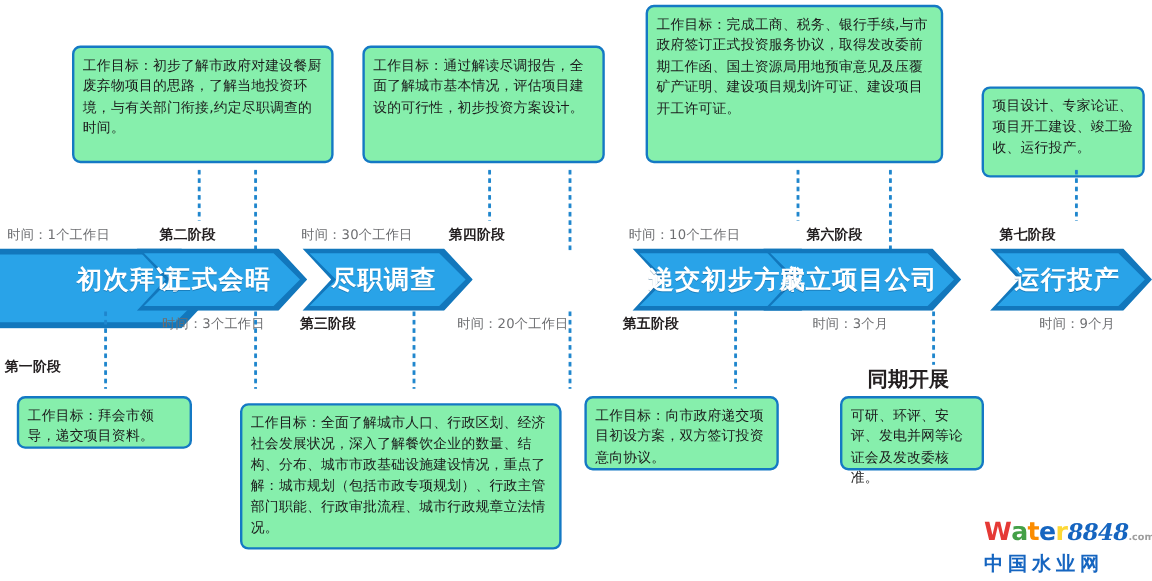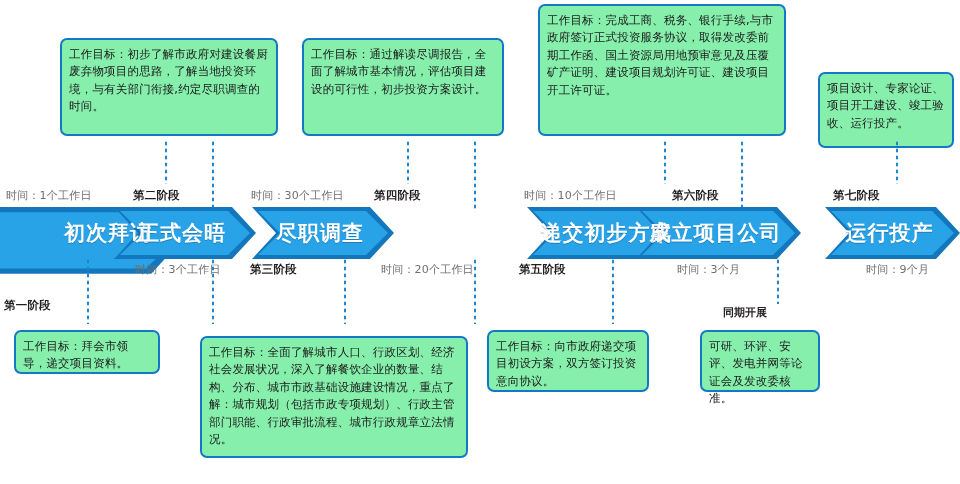--- a/index.html
+++ b/index.html
@@ -77,21 +77,21 @@
     position:absolute;
     font-size:11.5px;
     color:#231f20;
     font-weight:bold;
     font-family:"DejaVu Sans","Liberation Sans",sans-serif;
     white-space:nowrap;
     letter-spacing:0.2px;
   }
   .note{
     position:absolute;
-    font-size:11px;
+    font-size:17px;
     color:#231f20;
     font-weight:bold;
     font-family:Liberation Mono, monospace;
     white-space:nowrap;
   }
 
   
   #logo{position:absolute;left:820px;top:432px;width:132px;height:46px;}
   #logo .l1{
     font-family:"DejaVu Sans","Liberation Sans",sans-serif;
@@ -209,14 +209,20 @@
   <div class="note" style="left:723px;top:305px;">同期开展</div>
 
   <div class="callout" style="left:14px;top:330px;width:146px;height:44px;">工作目标：拜会市领导，递交项目资料。</div>
 
   <div class="callout" style="left:200px;top:336px;width:268px;height:122px;">工作目标：全面了解城市人口、行政区划、经济社会发展状况，深入了解餐饮企业的数量、结构、分布、城市市政基础设施建设情况，重点了解：城市规划（包括市政专项规划）、行政主管部门职能、行政审批流程、城市行政规章立法情况。</div>
 
   <div class="callout" style="left:487px;top:330px;width:162px;height:62px;">工作目标：向市政府递交项目初设方案，双方签订投资意向协议。</div>
 
   <div class="callout" style="left:700px;top:330px;width:120px;height:62px;">可研、环评、安评、发电并网等论证会及发改委核准。</div>
 
+  <div id="logo">
+    <div class="l1">
+      <span class="i" style="color:#e53935">W</span><span class="i" style="color:#43a047">a</span><span class="i" style="color:#fb8c00">t</span><span class="i" style="color:#1565c0">e</span><span class="i" style="color:#fdd835">r</span><span class="num">8848</span><span class="com">.com</span>
+    </div>
+    <div class="l2">中国水业网</div>
+  </div>
 
 </div>
 
 </body></html>

